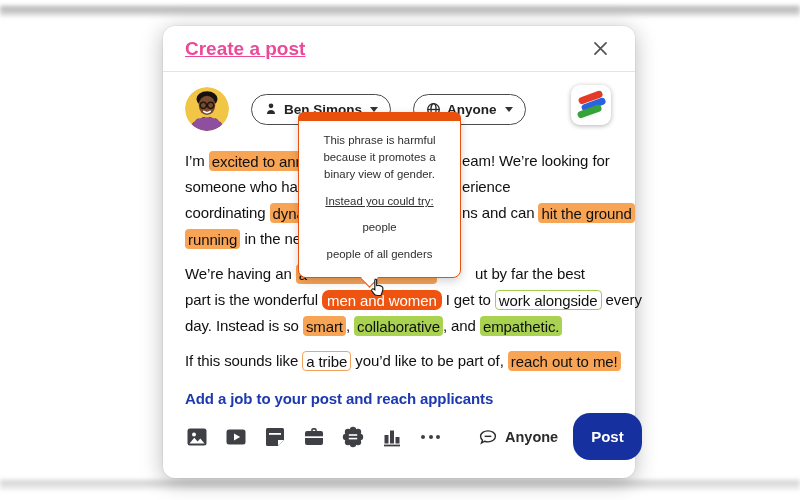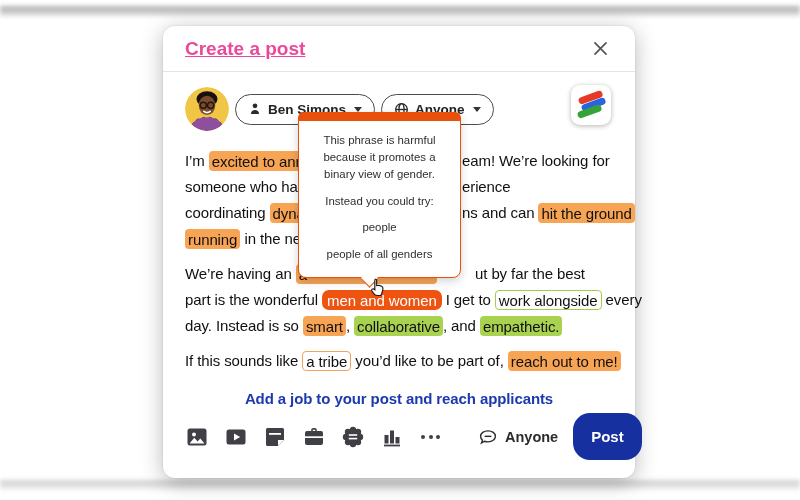--- a/index.html
+++ b/index.html
@@ -26,21 +26,21 @@
     box-shadow:0 4px 22px rgba(0,0,0,.28), 0 0 0 1px rgba(0,0,0,.04);
   }
   .modal-header {
     height:46px; display:flex; align-items:center;
     padding:0 22px; border-bottom:1px solid #e4e4e4;
   }
   .modal-title { font-size:19px; font-weight:700; color:#ec4899; flex:1;text-decoration:underline; }
   .close-btn { width:26px; height:26px; display:flex; align-items:center; justify-content:center; cursor:pointer; border-radius:50%; }
 
   
-  .profile-row { display:flex; align-items:center; gap:6px; margin:15px 22px 0; position:relative; }
+  .profile-row { display:flex; align-items:center; gap:22px; margin:15px 22px 0; position:relative; }
   .avatar { width:44px; height:44px; border-radius:50%; overflow:hidden; flex:0 0 auto; }
   .pill {
     display:inline-flex; align-items:center; gap:6px;
     height:31px; padding:0 12px; border:1.5px solid #4c4c4c;
     border-radius:16px; font-size:13.5px; font-weight:700; color:#222;
     background:#fff; cursor:pointer; white-space:nowrap;
   }
   .caret { width:0; height:0; border-left:4.5px solid transparent; border-right:4.5px solid transparent; border-top:5.5px solid #333; margin-left:2px; }
 
   .ext-icon {
@@ -61,32 +61,32 @@
   .para { margin-bottom:9px; }
   .line { position:relative; height:26px; white-space:nowrap; }
   .frag-right { position:absolute; top:0; white-space:nowrap; }
 
   .hl-o  { background:#f8a455; border-radius:4px; padding:1.5px 3px; }
   .hl-os { background:#ee5310; color:#ffffff; border-radius:7px; padding:1.5px 5px; }
   .hl-g  { background:#a9d250; border-radius:4px; padding:1.5px 3px; }
   .ol-g  { border:1.5px solid #a3cc4d; border-radius:4px; padding:0.5px 3px; background:#fff; }
   .ol-o  { border:1.5px solid #f2a35c; border-radius:4px; padding:0.5px 3px; background:#fff; }
 
-  .job-link { margin-top:12px; font-size:15px; font-weight:700; color:#1d39b0; cursor:pointer;text-align:center; }
+  .job-link { margin-top:12px; font-size:15px; font-weight:700; color:#1d39b0; cursor:pointer; }
 
   
   .tooltip {
     position:absolute; left:135px; top:86px; width:163px; z-index:6;
     background:#fff; border:1.5px solid #e8500c; border-radius:8px;
     box-shadow:0 3px 10px rgba(0,0,0,.18);
   }
   .tooltip-bar { height:9px; background:#e8500c; border-radius:6px 6px 0 0; margin:-1px -1px 0; }
   .tooltip-body { padding:11px 8px 14px; text-align:center; font-size:11.4px; line-height:1.5; color:#2e2e2e; }
   .tooltip-msg { }
-  .tooltip-try { margin-top:10px; }
+  .tooltip-try { margin-top:10px;text-decoration:underline; }
   .tooltip-sug { margin-top:9px; }
   .tooltip-pointer {
     position:absolute; bottom:-8px; left:64px; width:13px; height:13px;
     background:#fff; transform:rotate(45deg);
     border-right:1.5px solid #e8500c; border-bottom:1.5px solid #e8500c;
   }
 
   .cursor-hand { position:absolute; left:204px; top:251px; z-index:8; pointer-events:none; }
 
   

